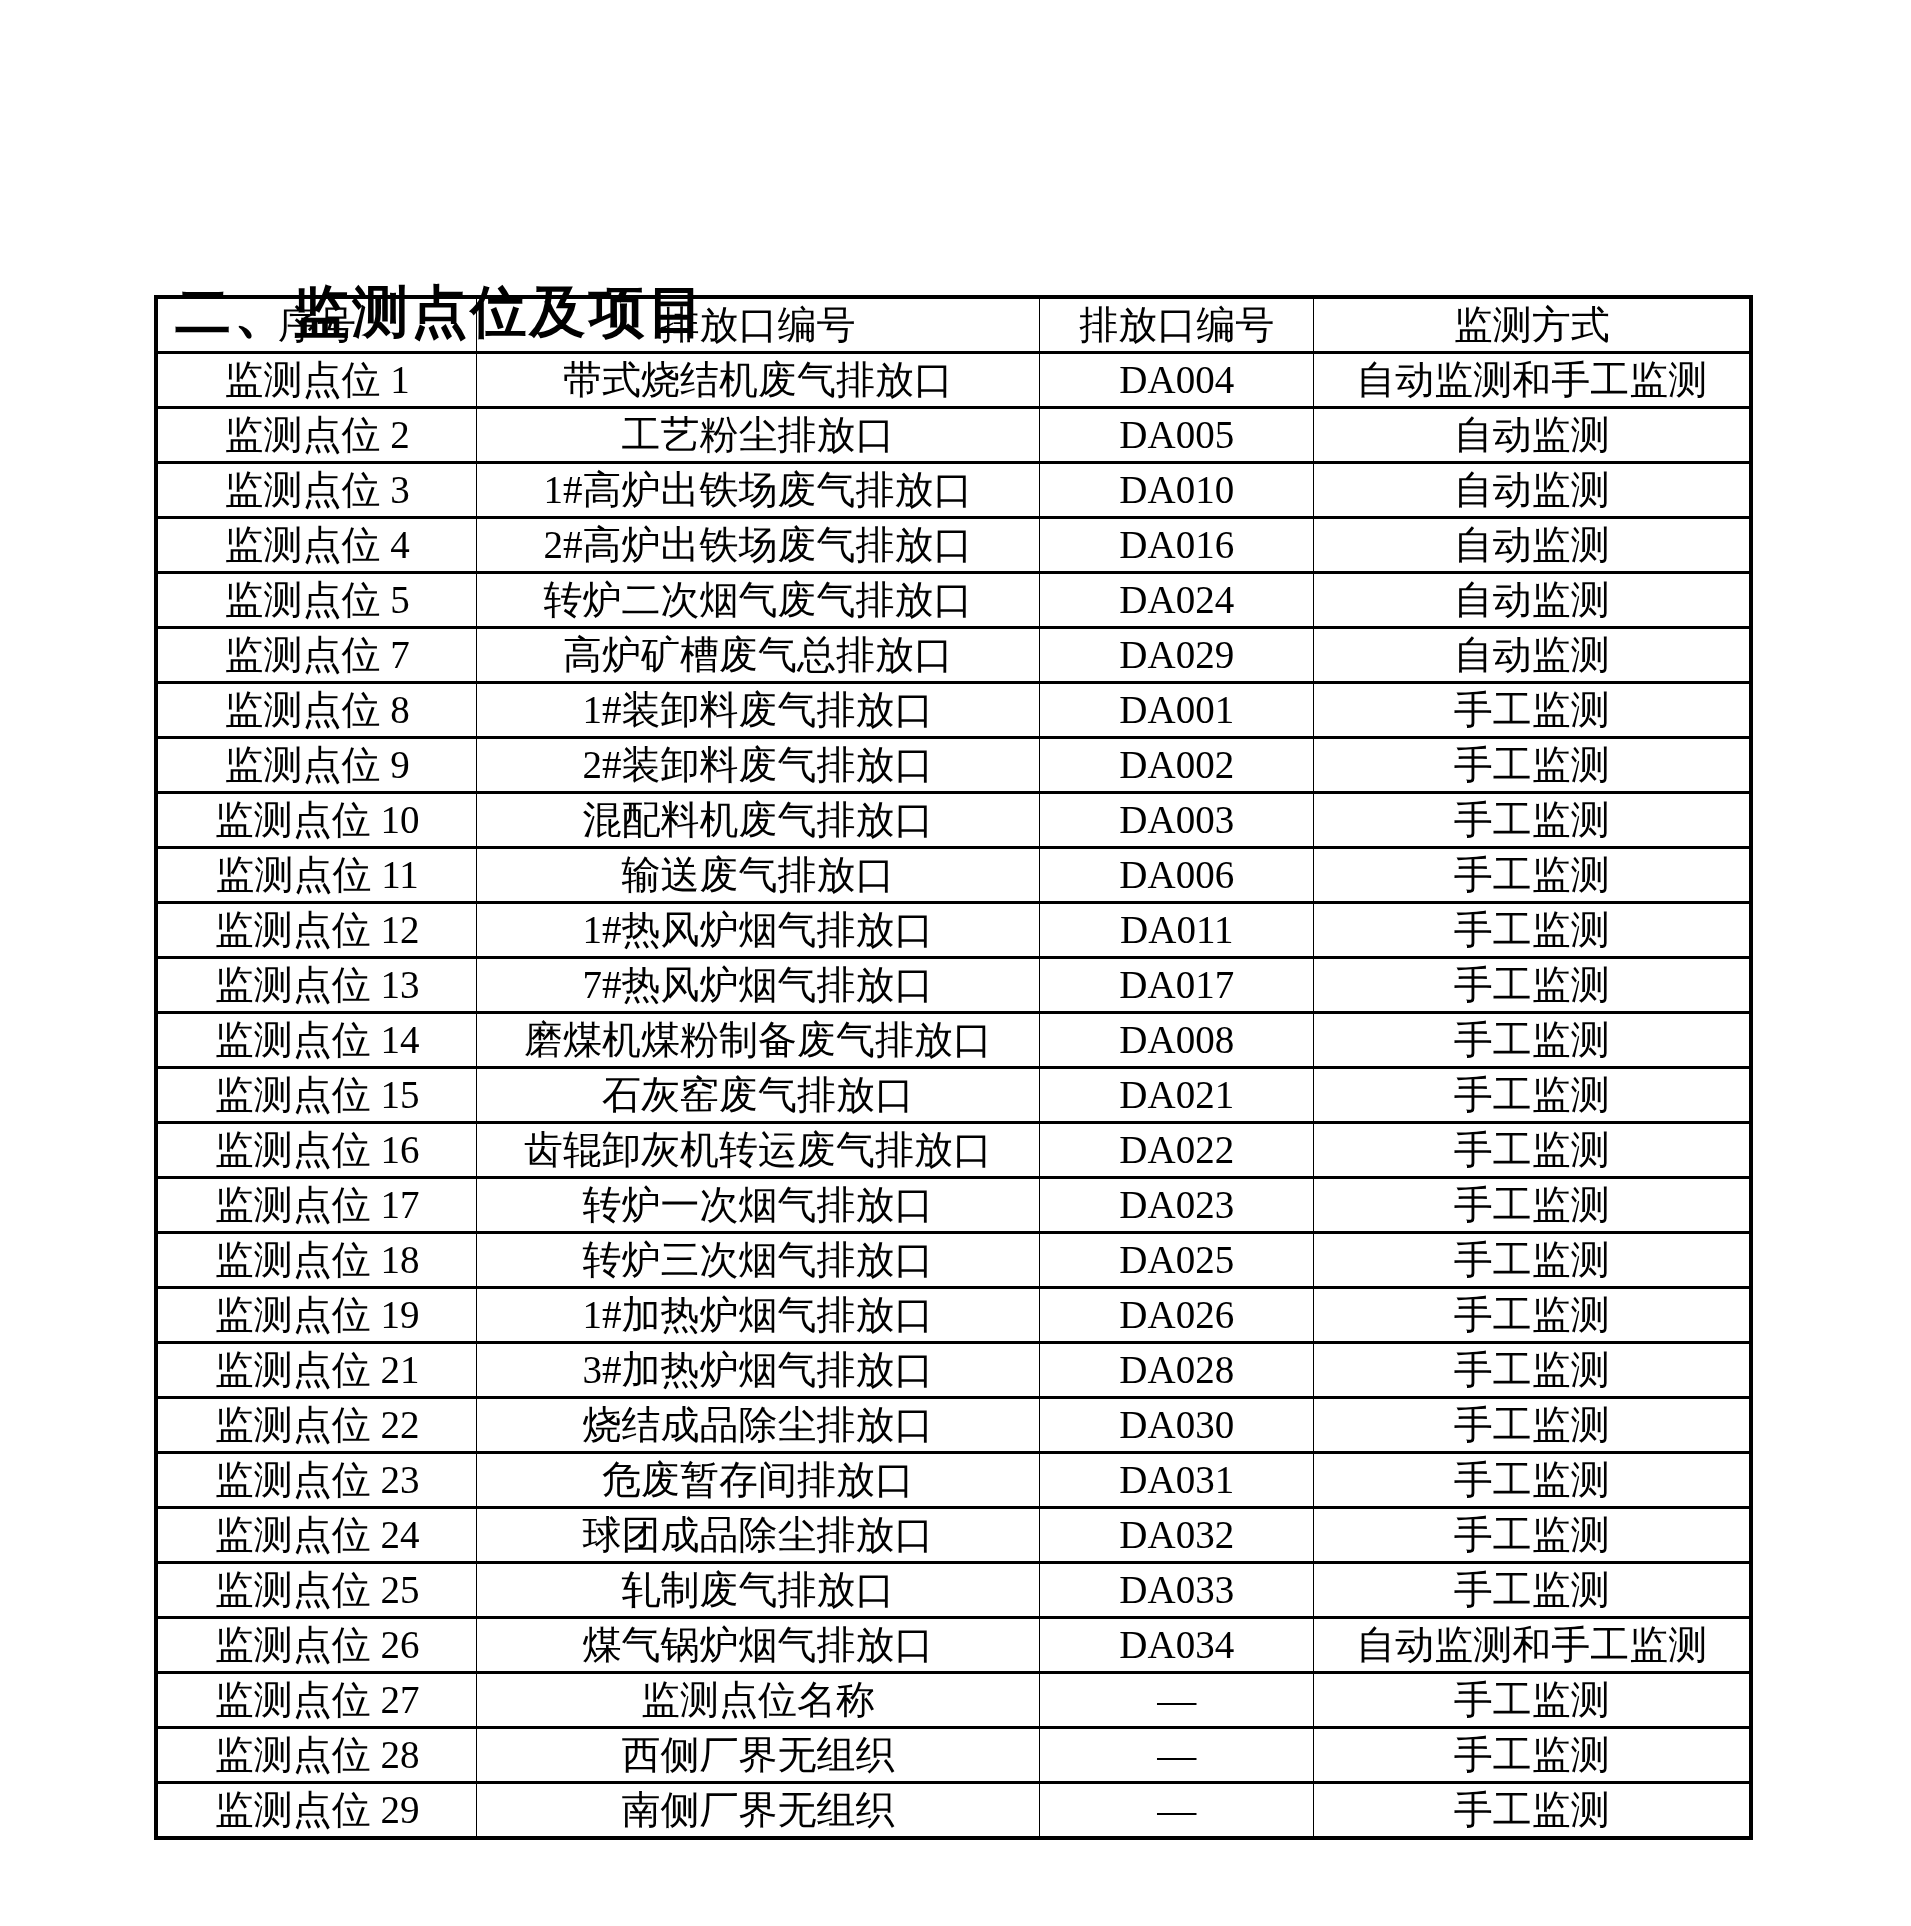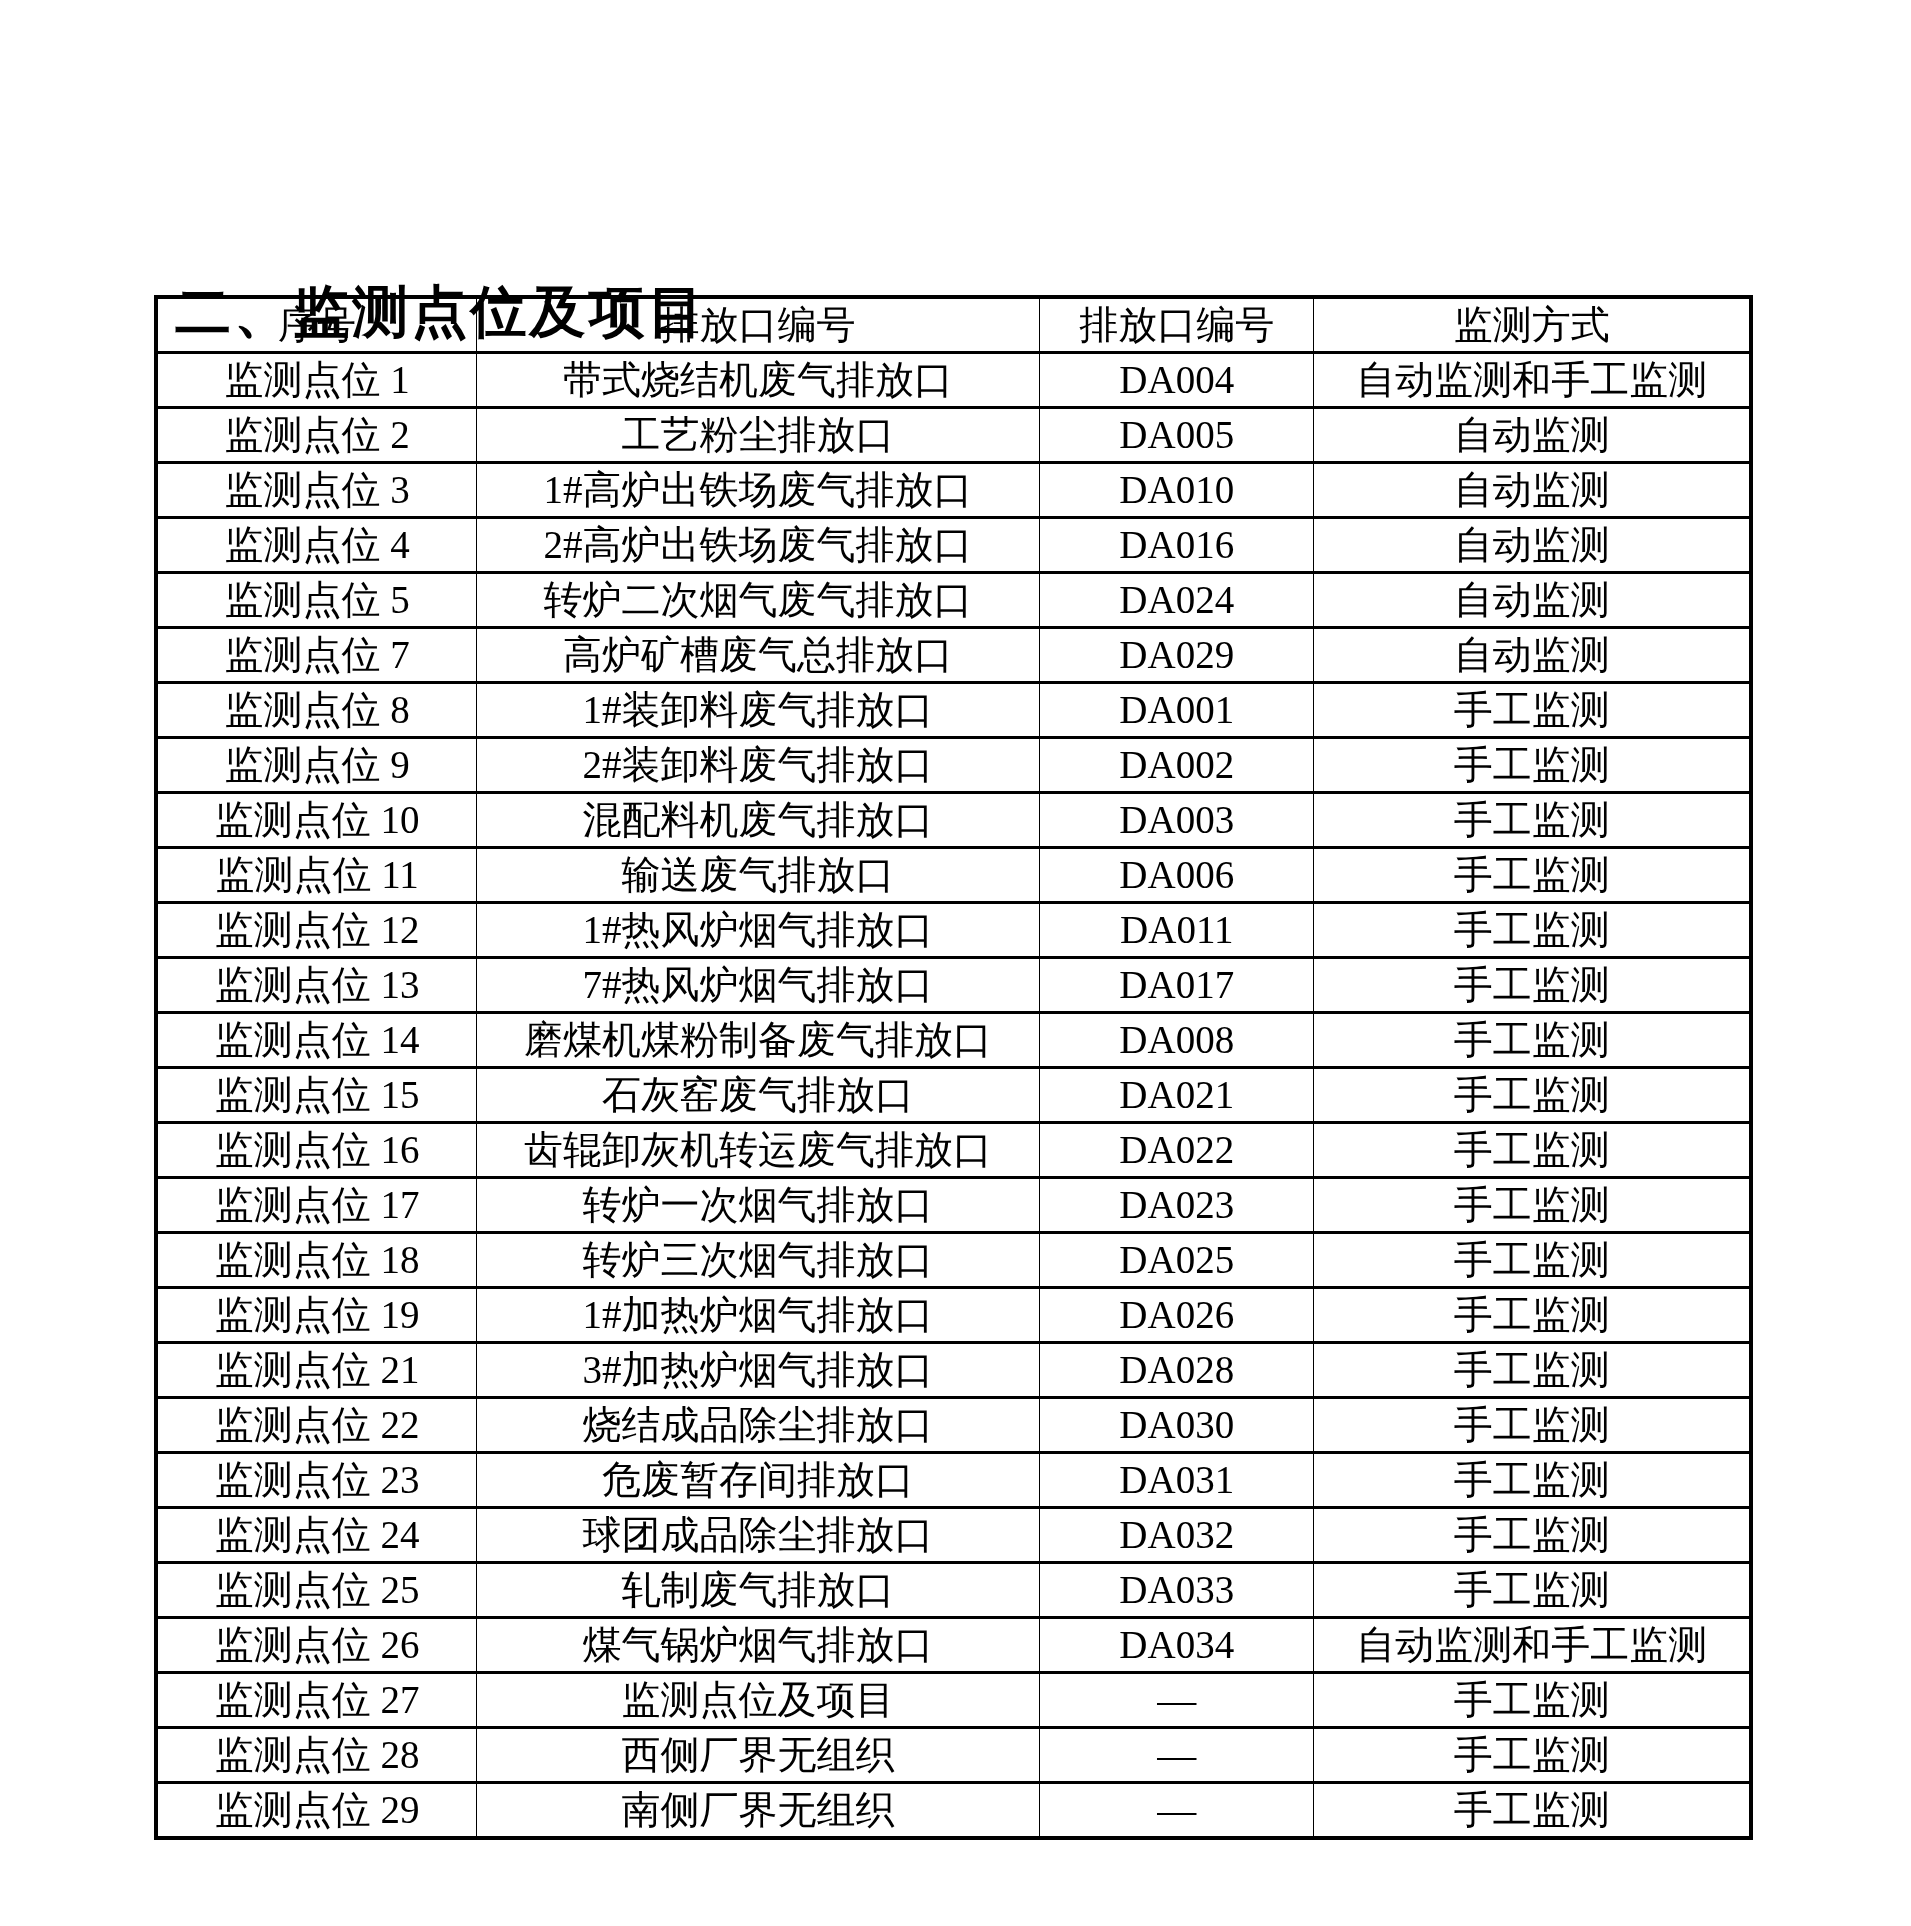--- a/index.html
+++ b/index.html
@@ -215,21 +215,21 @@
         <td>手工监测</td>
       </tr>
       <tr>
         <td>监测点位 26</td>
         <td>煤气锅炉烟气排放口</td>
         <td>DA034</td>
         <td>自动监测和手工监测</td>
       </tr>
       <tr>
         <td>监测点位 27</td>
-        <td>监测点位及项目</td>
+        <td>监测点位名称</td>
         <td>—</td>
         <td>手工监测</td>
       </tr>
       <tr>
         <td>监测点位 28</td>
         <td>西侧厂界无组织</td>
         <td>—</td>
         <td>手工监测</td>
       </tr>
       <tr>

